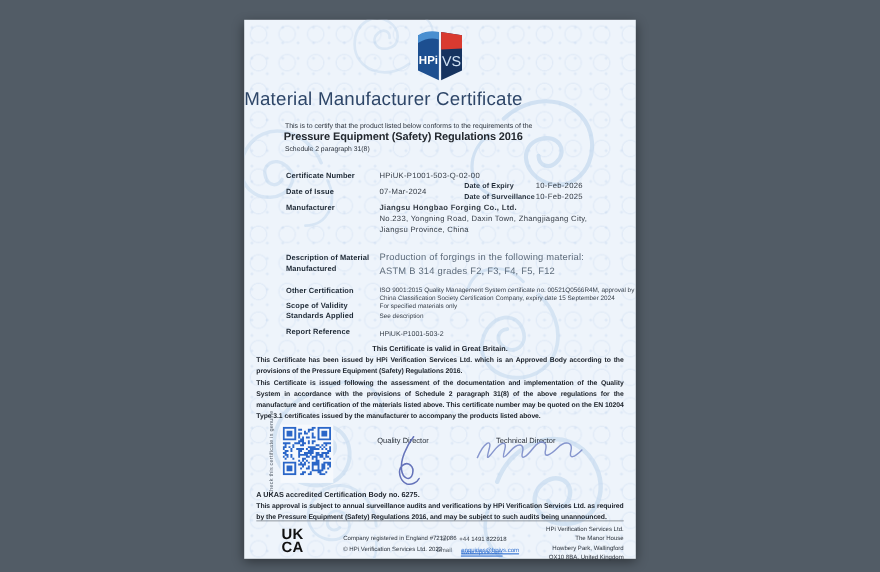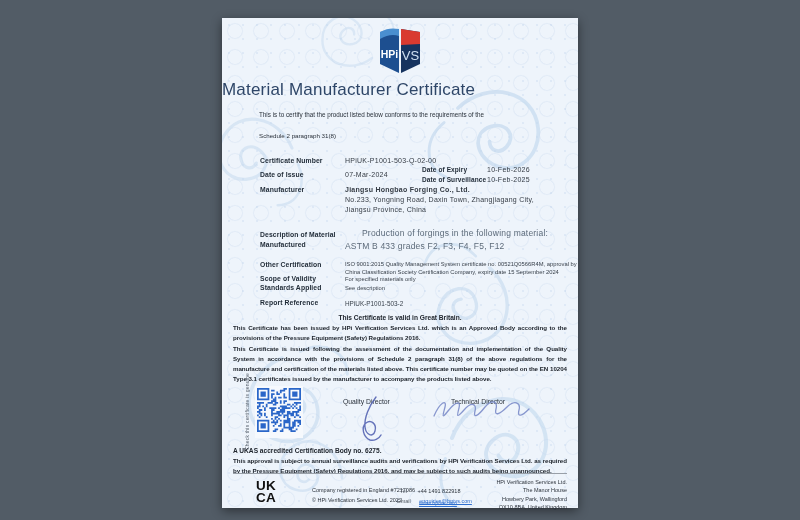--- a/index.html
+++ b/index.html
@@ -60,41 +60,42 @@
       <path d="M0,5 L19,2 L19,46 L0,37 Z" fill="#1d4f90"></path>
       <path d="M0,5 C7,1 13,1 19,2 L19,9 C13,7 7,8 0,12 Z" fill="#4a8fd0"></path>
       <path d="M21,2 L40,5 L40,37 L21,46 Z" fill="#16335f"></path>
       <path d="M21,2 L40,5 L40,17 L21,18 Z" fill="#d93a30"></path>
       <text x="9.5" y="31" text-anchor="middle" font-family="Liberation Sans, sans-serif" font-size="10.5" font-weight="bold" fill="#ffffff">HPi</text>
       <text x="30.5" y="33" text-anchor="middle" font-family="Liberation Sans, sans-serif" font-size="13" fill="#cfe0f2">VS</text>
     </svg>
 
     <div class="abs title" style="top:62px">Material Manufacturer Certificate</div>
     <div class="abs certify" style="left:37px;top:93px">This is to certify that the product listed below conforms to the requirements of the</div>
+    <div class="abs regulation" style="left:36px;top:101px">Pressure Equipment (Safety) Regulations 2016</div>
     <div class="abs schedule" style="left:37px;top:114px">Schedule 2 paragraph 31(8)</div>
 
     <div class="abs lbl" style="left:38px;top:139px">Certificate Number</div>
     <div class="abs val" style="left:123px;top:139px">HPiUK-P1001-503-Q-02-00</div>
 
     <div class="abs lbl" style="left:38px;top:153px">Date of Issue</div>
     <div class="abs val" style="left:123px;top:153px">07-Mar-2024</div>
 
     <div class="abs lbl" style="left:200px;top:148px;font-size:6.5px">Date of Expiry</div>
     <div class="abs val" style="left:265px;top:148px">10-Feb-2026</div>
     <div class="abs lbl" style="left:200px;top:158px;font-size:6.5px">Date of Surveillance</div>
     <div class="abs val" style="left:265px;top:158px">10-Feb-2025</div>
 
     <div class="abs lbl" style="left:38px;top:168px">Manufacturer</div>
     <div class="abs val" style="left:123px;top:168px;font-weight:bold">Jiangsu Hongbao Forging Co., Ltd.</div>
     <div class="abs val" style="left:123px;top:178px">No.233, Yongning Road, Daxin Town, Zhangjiagang City,</div>
     <div class="abs val" style="left:123px;top:188px">Jiangsu Province, China</div>
 
     <div class="abs lbl" style="left:38px;top:212px;width:82px;white-space:normal;line-height:1.45">Description of Material Manufactured</div>
-    <div class="abs desc-val" style="left:140px;top:210px">Production of forgings in the following material:</div>
-    <div class="abs desc-val" style="left:123px;top:223px">ASTM B 433 grades F2, F3, F4, F5, F12</div>
+    <div class="abs desc-val" style="left:123px;top:210px">Production of forgings in the following material:</div>
+    <div class="abs desc-val" style="left:123px;top:223px">ASTM B 314 grades F2, F3, F4, F5, F12</div>
 
     <div class="abs lbl" style="left:38px;top:243px">Other Certification</div>
     <div class="abs small-val" style="left:123px;top:243px">ISO 9001:2015 Quality Management System certificate no. 00521Q0566R4M, approval by</div>
     <div class="abs small-val" style="left:123px;top:251px">China Classification Society Certification Company, expiry date 15 September 2024</div>
 
     <div class="abs lbl" style="left:38px;top:257px">Scope of Validity</div>
     <div class="abs small-val" style="left:123px;top:258px">For specified materials only</div>
 
     <div class="abs lbl" style="left:38px;top:266px">Standards Applied</div>
     <div class="abs small-val" style="left:123px;top:267px">See description</div>

